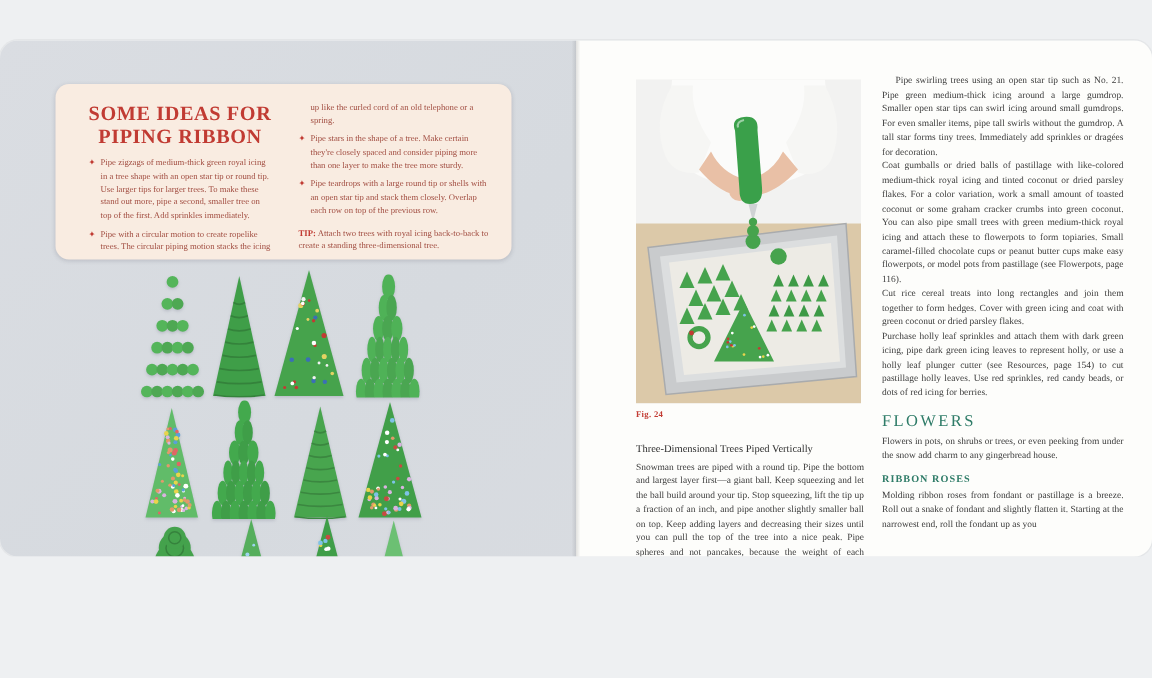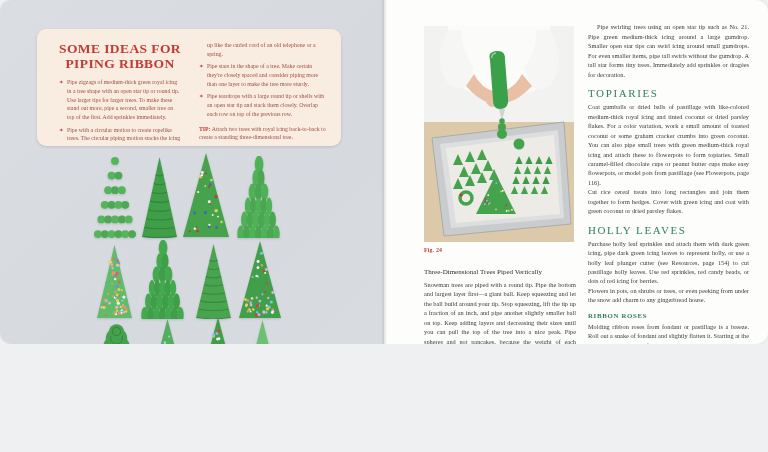--- a/index.html
+++ b/index.html
@@ -1,17 +1,17 @@
 <!DOCTYPE html>
 <html><head>
 <meta charset="utf-8">
 <style>
   html,body{margin:0;padding:0;background:#eef0f2;}
   .spread{position:relative;width:768px;height:344px;border-radius:12px;overflow:hidden;
-          font-family:"Liberation Serif", serif;box-shadow:0 0 0 1px rgba(0,0,0,0.04);}
+          font-family:"Liberation Serif", serif;box-shadow:0 0 0 1px rgba(0,0,0,0.04);margin-top:27px;}
   .page{position:absolute;top:0;height:452px;}
   .page-left{left:0;width:384px;background:linear-gradient(135deg,#dadde2 0%,#d6dadf 55%,#d9dce1 100%);}
   .page-right{left:384px;width:384px;background:#fdfdfb;}
   .gutter{position:absolute;left:381px;top:0;width:6px;height:452px;
           background:linear-gradient(90deg,rgba(0,0,0,0) 0%,rgba(0,0,0,0.10) 55%,rgba(0,0,0,0) 100%);pointer-events:none;}
 
   
   .idea-box{position:absolute;left:37px;top:29px;width:304px;height:117px;background:#f9ecE1;
             border-radius:9px;box-shadow:0 1px 3px rgba(60,60,80,0.18);display:flex;padding:10px 12px;box-sizing:border-box;}
   .box-col{width:50%;box-sizing:border-box;}
@@ -636,31 +636,30 @@
 
     <div class="article">
       <h3>Three-Dimensional Trees Piped Vertically</h3>
       <p><span>Snowman trees are piped with a round tip. Pipe the bottom and largest layer first—a giant ball. Keep squeezing and let the ball build around your tip. Stop squeezing, lift the tip up a fraction of an inch, and pipe another slightly smaller ball on top. Keep adding layers and decreasing their sizes until you can pull the top of the tree into a nice peak. Pipe spheres and not pancakes, because the weight of each successive layer will flatten the layers beneath. If they start out round, they'll keep a better shape. For trees taller than 2 inches, it's helpful to make the lowest, biggest level and let it sit for a few minutes before piping the next largest ball on top of it, and so on until the tree is finished</span> <span class="figref">(Fig. 24).</span></p>
     </div>
 
     <div class="rightcol">
       <p class="intro">Pipe swirling trees using an open star tip such as No. 21. Pipe green medium-thick icing around a large gumdrop. Smaller open star tips can swirl icing around small gumdrops. For even smaller items, pipe tall swirls without the gumdrop. A tall star forms tiny trees. Immediately add sprinkles or dragées for decoration.</p>
       <div id="sections">
           <div class="section">
-            <h4>TOPIARIES</h4>
             <p>Coat gumballs or dried balls of pastillage with like-colored medium-thick royal icing and tinted coconut or dried parsley flakes. For a color variation, work a small amount of toasted coconut or some graham cracker crumbs into green coconut. You can also pipe small trees with green medium-thick royal icing and attach these to flowerpots to form topiaries. Small caramel-filled chocolate cups or peanut butter cups make easy flowerpots, or model pots from pastillage (see Flowerpots, page 116).</p>
           </div>
           <div class="section">
             <p>Cut rice cereal treats into long rectangles and join them together to form hedges. Cover with green icing and coat with green coconut or dried parsley flakes.</p>
           </div>
           <div class="section">
-            <h4>HOLLY LEAVES</h4>
             <p>Purchase holly leaf sprinkles and attach them with dark green icing, pipe dark green icing leaves to represent holly, or use a holly leaf plunger cutter (see Resources, page 154) to cut pastillage holly leaves. Use red sprinkles, red candy beads, or dots of red icing for berries.</p>
           </div>
           <div class="section">
+            <h4>FLOWERS</h4>
             <p>Flowers in pots, on shrubs or trees, or even peeking from under the snow add charm to any gingerbread house.</p>
           </div>
         </div>
       <div class="ribbon">
         <h5>RIBBON ROSES</h5>
         <p>Molding ribbon roses from fondant or pastillage is a breeze. Roll out a snake of fondant and slightly flatten it. Starting at the narrowest end, roll the fondant up as you</p>
       </div>
     </div>
 
     <div class="footer">

